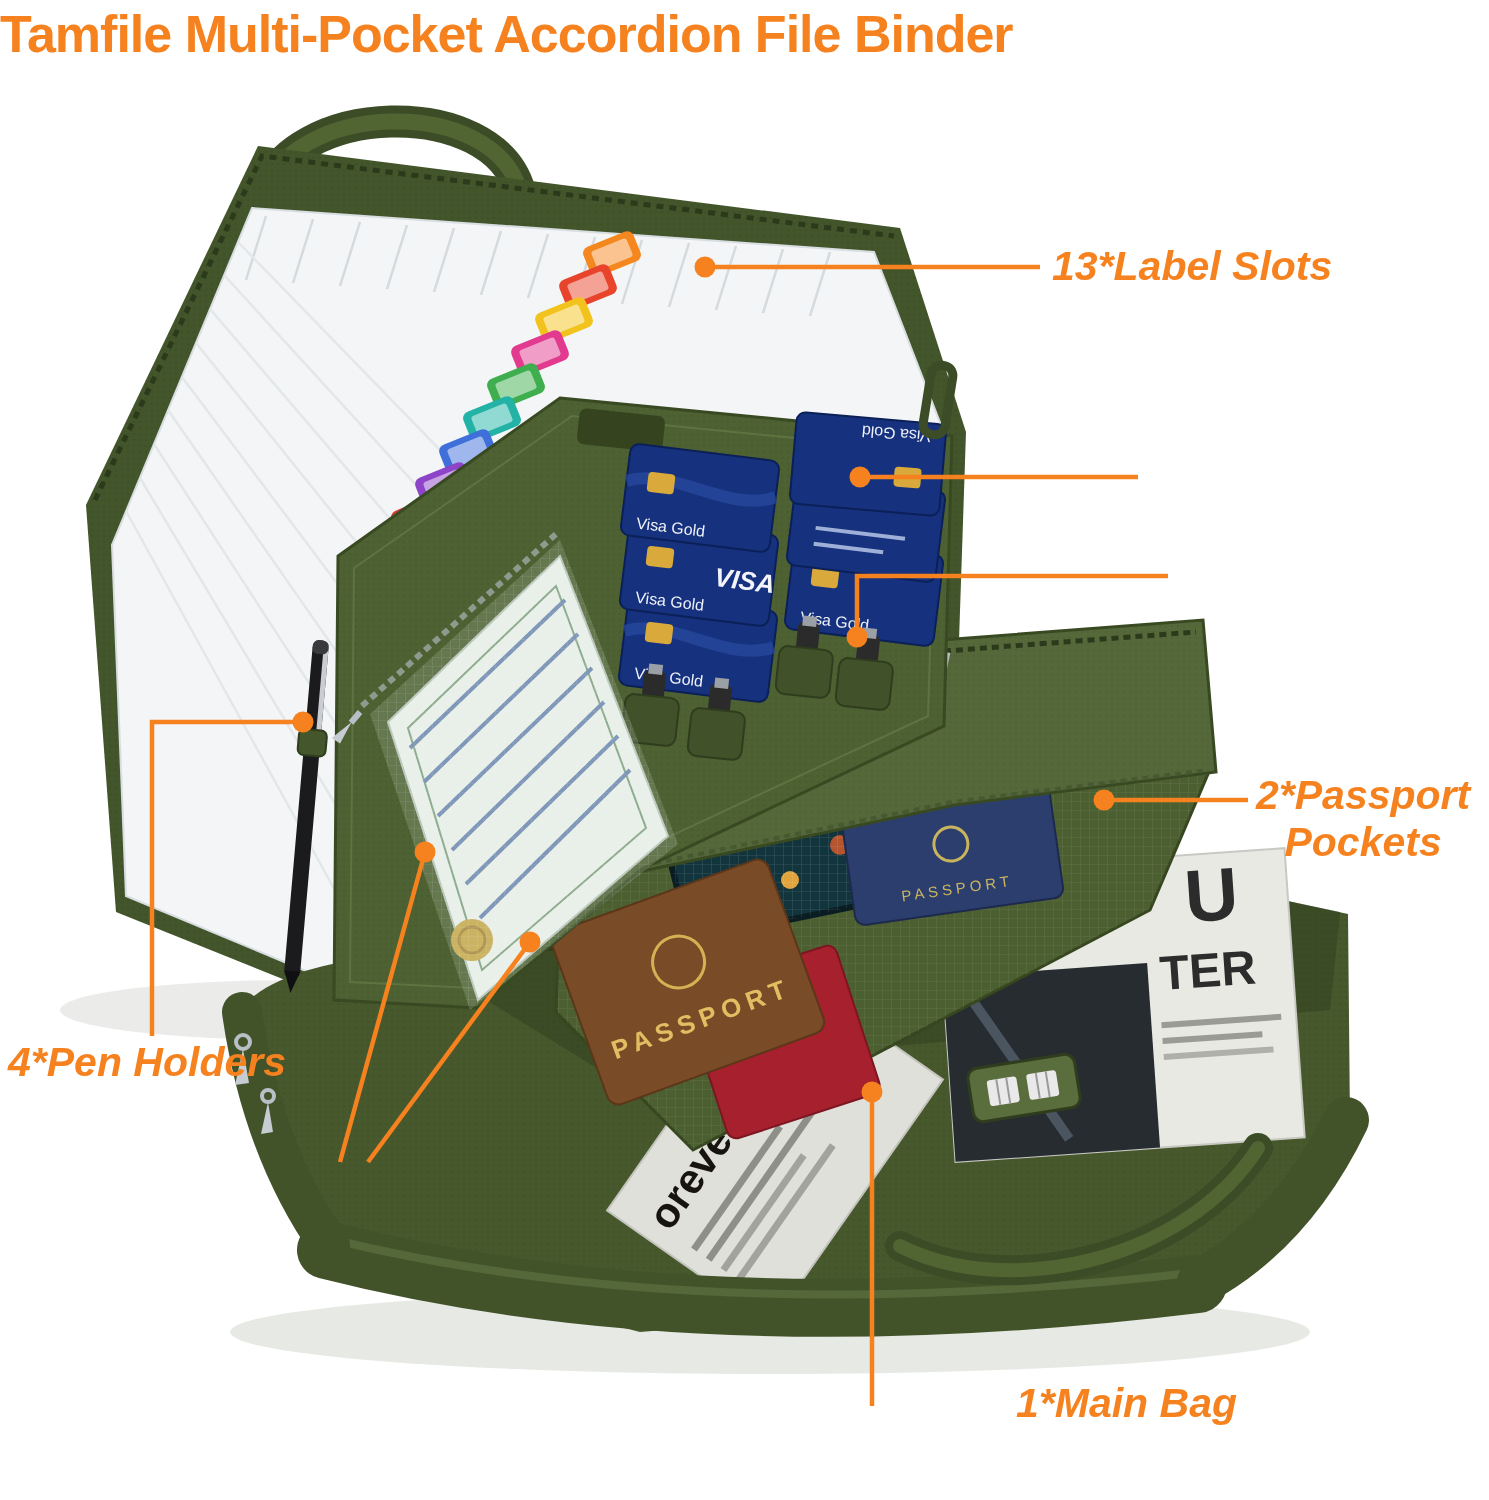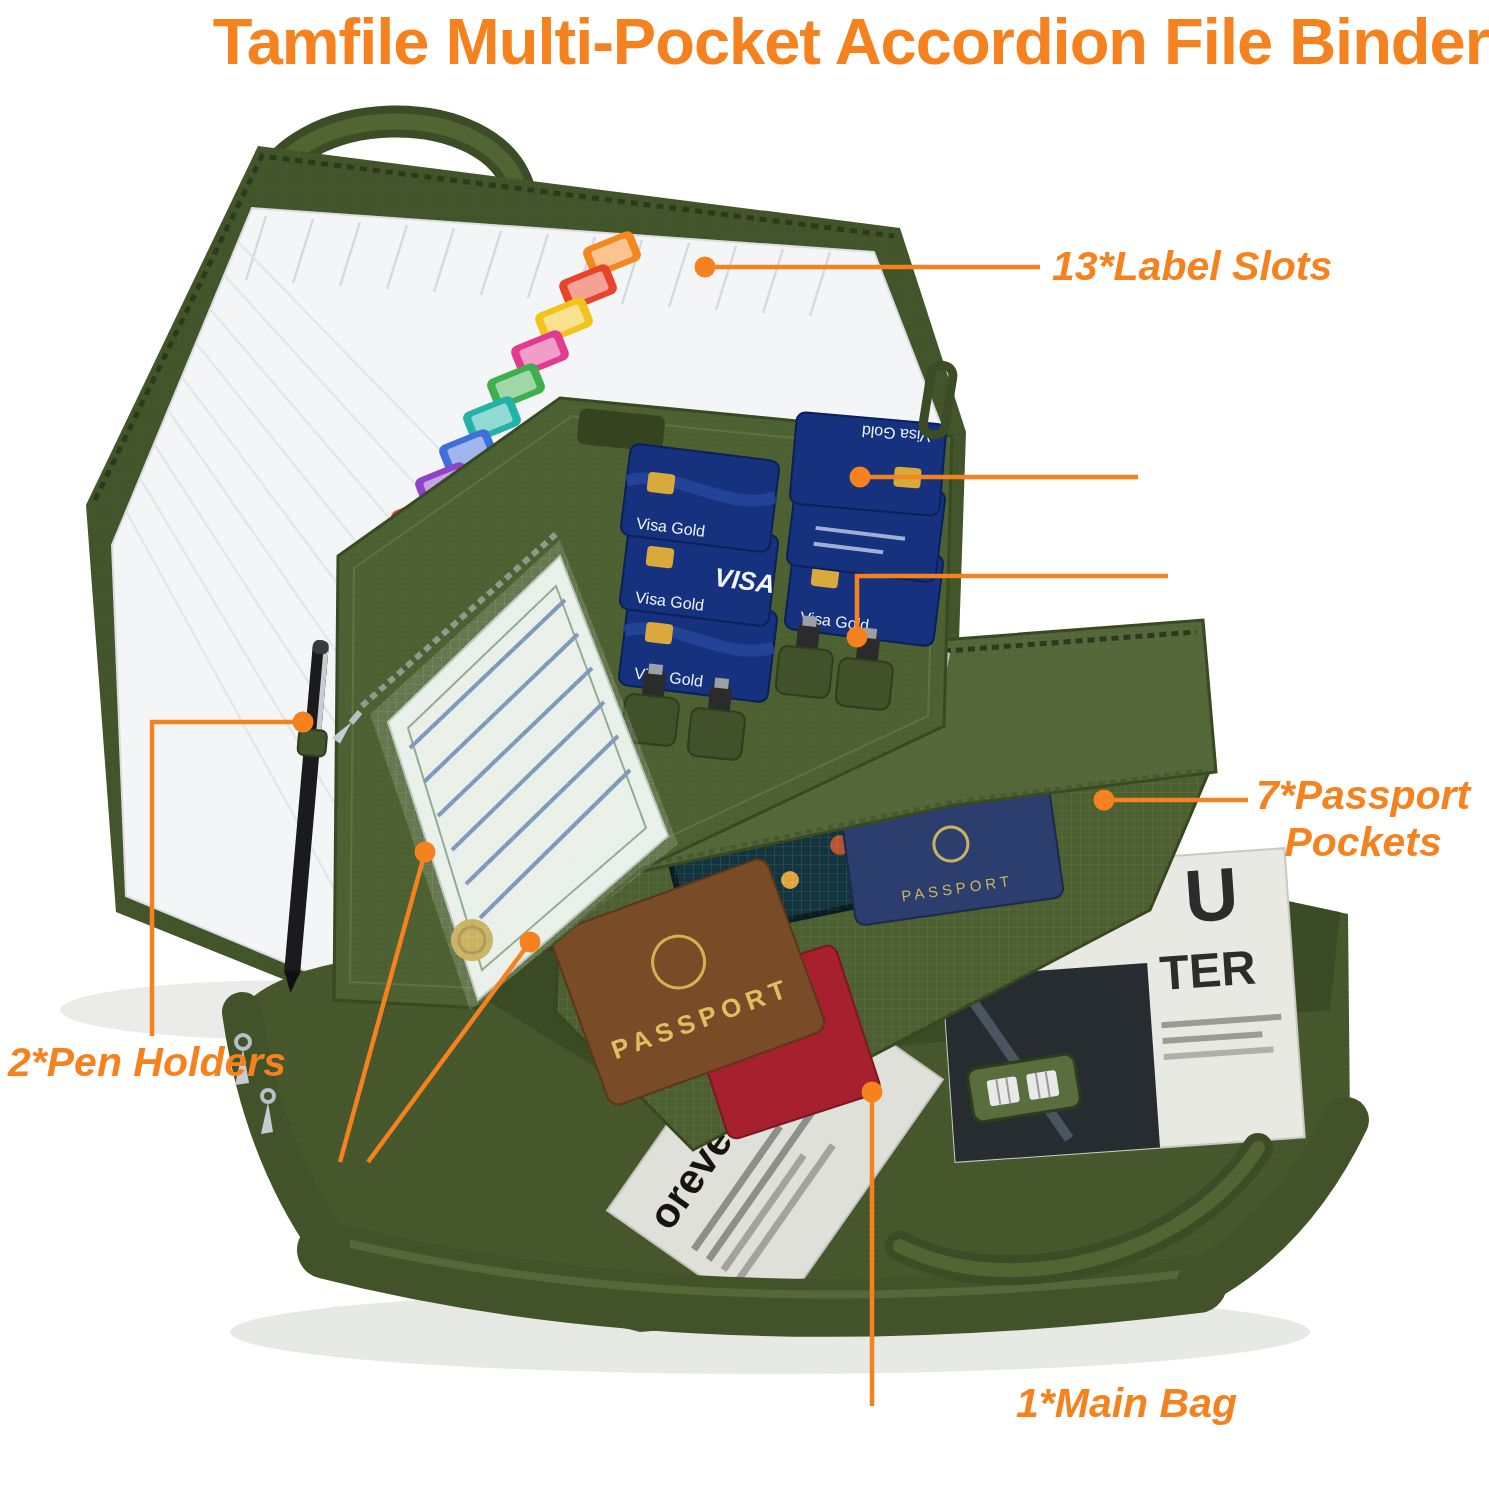--- a/index.html
+++ b/index.html
@@ -1,19 +1,19 @@
 <!DOCTYPE html>
 <html><head>
 <meta charset="utf-8">
 <style>
   html,body{margin:0;padding:0;background:#ffffff;}
   .stage{position:relative;width:1489px;height:1500px;margin:0 auto;background:#ffffff;overflow:hidden;
          font-family:"Liberation Sans",sans-serif;}
-  .page-title{position:absolute;top:4px;left:0;right:0;text-align:right;
-              font-size:65px;font-weight:800;letter-spacing:-1px;color:#F5821F;white-space:nowrap;}
+  .page-title{position:absolute;top:4px;left:0;right:0;text-align:left;
+              font-size:52px;font-weight:800;letter-spacing:-1px;color:#F5821F;white-space:nowrap;}
   .scene,.overlay{position:absolute;left:0;top:0;width:1489px;height:1500px;}
   .overlay{pointer-events:none;}
   .callout{position:absolute;transform:translateY(-50%);font-size:41px;font-weight:700;
            color:#F5821F;white-space:nowrap;line-height:1.15;font-style:italic;}
   .callout.two-line{transform:none;text-align:center;}
   svg text{font-family:"Liberation Sans",sans-serif;}
 </style>
 </head>
 <body>
 
@@ -309,19 +309,19 @@
         <line x1="872" y1="1092" x2="872" y2="1406"></line>
           <circle cx="872" cy="1092" r="10.5" stroke="none"></circle>
       </g>
     </g>
   </svg>
 
   <div class="page-title">Tamfile Multi-Pocket Accordion File Binder</div>
 
   <div class="callout" style="left:1052px;top:267px">13*Label Slots</div>
   <div class="callout two-line" style="left:1256px;top:772px">
-    <div>7*Passport</div>
+    <div>2*Passport</div>
     <div>Pockets</div>
   </div>
-  <div class="callout" style="left:8px;top:1063px">2*Pen Holders</div>
+  <div class="callout" style="left:8px;top:1063px">4*Pen Holders</div>
   <div class="callout" style="left:1016px;top:1404px">1*Main Bag</div>
 
 </div>
 
 </body></html>

